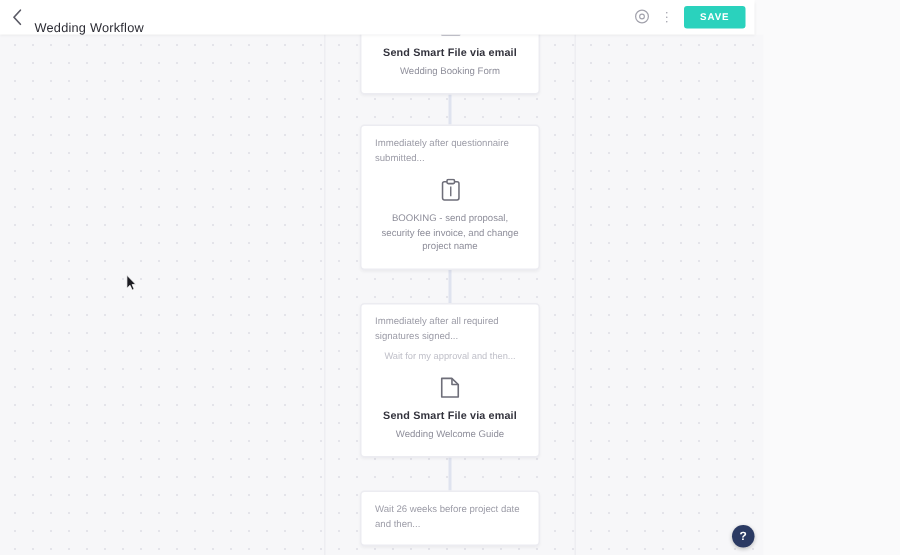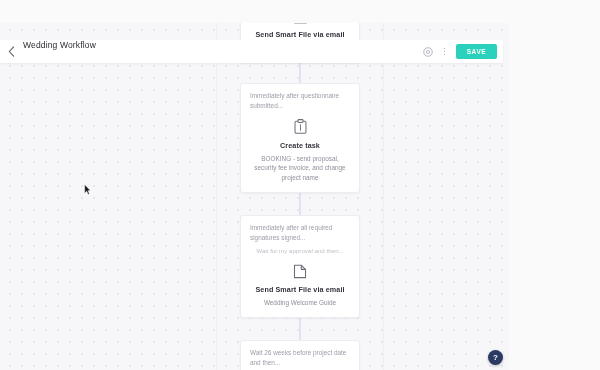--- a/index.html
+++ b/index.html
@@ -17,24 +17,23 @@
   }
 
   
   .header {
     position: absolute;
     top: 0; left: 0;
     width: 503px;
     height: 23px;
     background: #ffffff;
     display: flex;
-    align-items: flex-start;
+    align-items: flex-end;
     z-index: 40;
     box-shadow: 0 1px 2px rgba(0,0,0,0.06);
-    margin-top: 40px;
   }
   .back-btn {
     width: 22px;
     height: 23px;
     display: flex;
     align-items: center;
     justify-content: center;
     cursor: pointer;
   }
   .back-btn svg { display: block; }
@@ -261,21 +260,20 @@
 
     <div class="card">
       <div class="trigger">Immediately after questionnaire submitted...</div>
       <div class="card-icon">
         <svg width="13" height="15" viewBox="0 0 14 16">
           <rect x="1.1" y="2.3" width="11.8" height="13" rx="1.3" fill="none" stroke="#6e6e79" stroke-width="1.1"></rect>
           <rect x="4.3" y="0.6" width="5.4" height="3" rx="0.9" fill="#ffffff" stroke="#6e6e79" stroke-width="1.1"></rect>
           <line x1="7" y1="5.6" x2="7" y2="12.6" stroke="#6e6e79" stroke-width="1"></line>
         </svg>
       </div>
-      <div class="card-title">Create task</div>
       <div class="card-sub">BOOKING - send proposal, security fee invoice, and change project name</div>
     </div>
 
     <div class="connector" style="height:22px;"></div>
 
     <div class="card">
       <div class="trigger">Immediately after all required signatures signed...</div>
       <div class="subtrigger">Wait for my approval and then...</div>
       <div class="card-icon">
         <svg width="14" height="15" viewBox="0 0 15 16">

